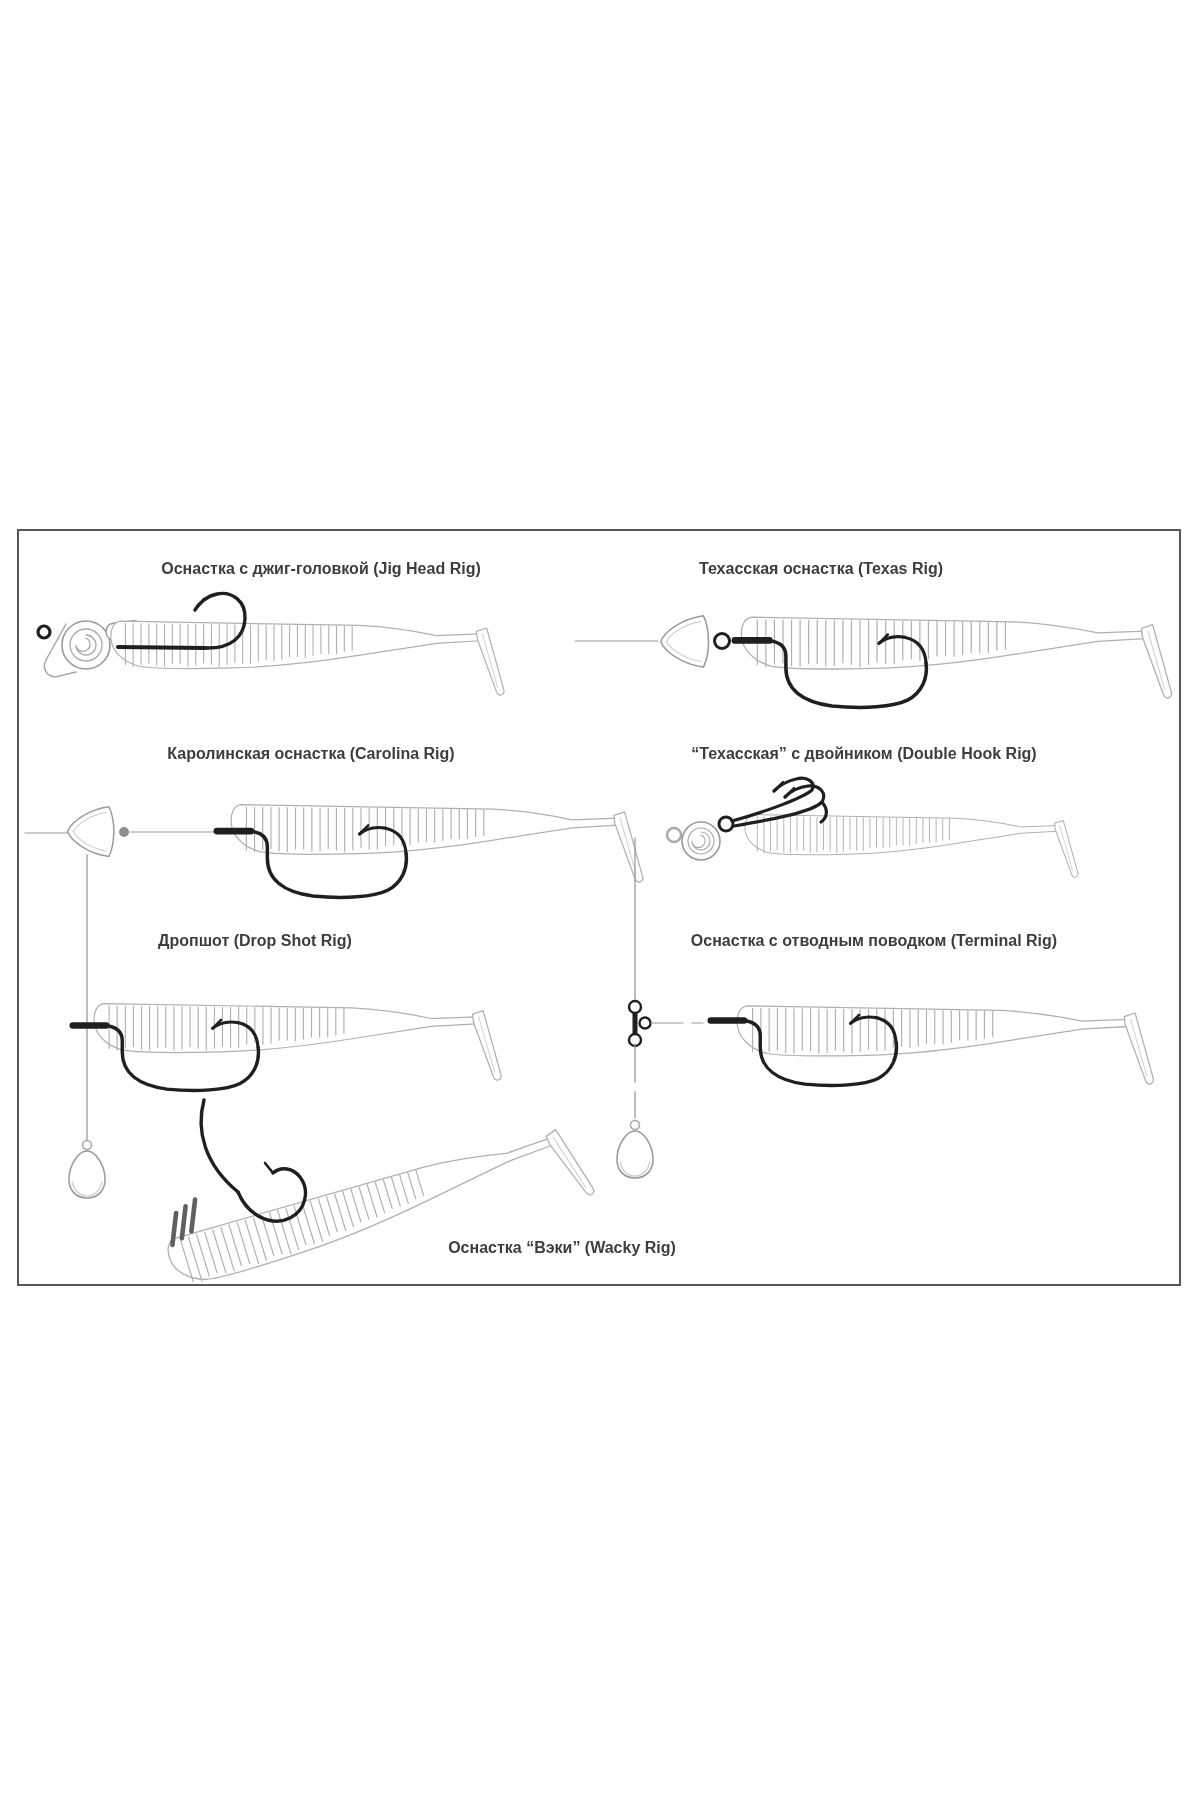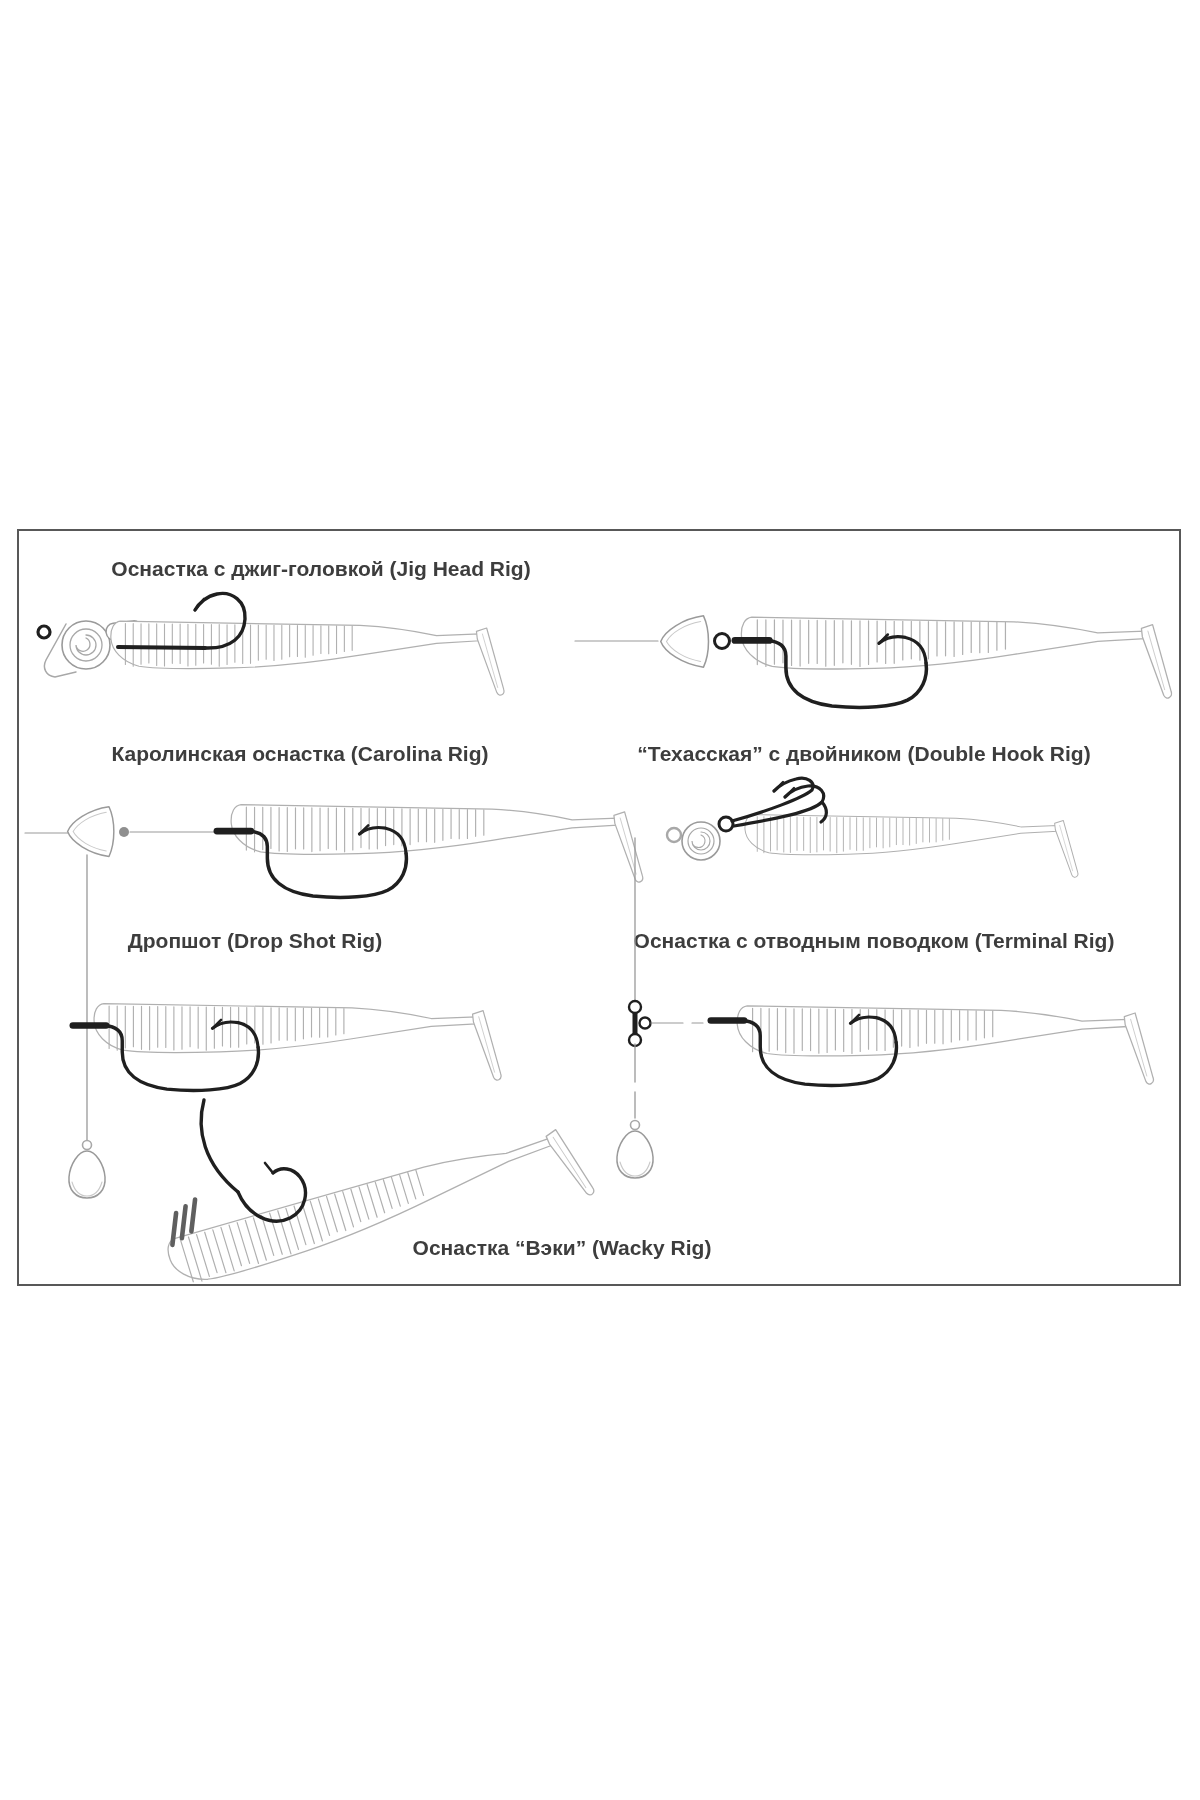--- a/index.html
+++ b/index.html
@@ -9,21 +9,21 @@
   html,body{margin:0;padding:0;}
   body{
     width:1200px;height:1800px;background:#ffffff;position:relative;
     font-family:"Liberation Sans",sans-serif;overflow:hidden;
   }
   .panel{
     position:absolute;left:17px;top:529px;width:1164px;height:757px;
     border:2px solid var(--border);background:#fff;box-sizing:border-box;
   }
   .rig-label{
-    position:absolute;font-weight:700;font-size:21px;line-height:24px;
+    position:absolute;font-weight:700;font-size:16px;line-height:24px;
     color:var(--text);text-align:center;white-space:nowrap;
   }
   svg.rig{position:absolute;overflow:visible;pointer-events:none;}
   .st-hook{stroke:var(--hook);fill:none;stroke-linecap:round;stroke-linejoin:round;}
   .st-line{stroke:var(--line);fill:none;stroke-linecap:round;}
   .st-lure{stroke:var(--lure);fill:#ffffff;stroke-linejoin:round;}
   .st-lure-l{stroke:var(--lure);fill:none;stroke-linecap:round;}
   .st-weight{stroke:var(--weight);fill:#ffffff;stroke-linejoin:round;}
   .st-gray{stroke:#a8a8a8;fill:none;stroke-linecap:round;}
   .st-inner{stroke:#c9c9c9;fill:none;stroke-linecap:round;}
@@ -59,21 +59,22 @@
       <circle class="st-gray" stroke-width="1.6" cx="25" cy="7" r="4.5"></circle>
       <path class="st-weight" stroke-width="1.5" d="M25,13 C16,13 8,27 7,39 C6,52 14,60 25,60 C36,60 44,52 43,39 C42,27 34,13 25,13 Z"></path>
       <path class="st-inner" stroke-width="1.1" d="M10,44 C13,54 19,58 25,58 C31,58 37,54 40,44"></path>
     </g>
   </defs>
 </svg>
 
 <div class="panel">
 
   <div class="rig-label" style="left:57px;top:26px;width:490px;">Оснастка с джиг-головкой (Jig Head Rig)</div>
-  <div class="rig-label" style="left:36px;top:211px;width:490px;">Каролинская оснастка (Carolina Rig)</div>
+  <div class="rig-label" style="left:557px;top:26px;width:490px;">Техасская оснастка (Texas Rig)</div>
+  <div class="rig-label" style="left:47px;top:211px;width:490px;">Каролинская оснастка (Carolina Rig)</div>
   <div class="rig-label" style="left:600px;top:211px;width:490px;">“Техасская” с двойником (Double Hook Rig)</div>
   <div class="rig-label" style="left:0px;top:398px;width:444px;margin-left:14px;">Дропшот (Drop Shot Rig)</div>
   <div class="rig-label" style="left:610px;top:398px;width:490px;">Оснастка с отводным поводком (Terminal Rig)</div>
   <div class="rig-label" style="left:298px;top:705px;width:490px;">Оснастка “Вэки” (Wacky Rig)</div>
 </div>
 
 <svg class="rig" style="left:20px;top:588px;" width="500" height="120" viewBox="0 0 500 120">
   <g>
     <circle class="st-hook" stroke-width="3.2" fill="none" cx="24" cy="44" r="6"></circle>
     <path class="st-gray" stroke-width="1.5" d="M46,36 L26,72 C22,80 26,88 35,89 L56,84"></path>

